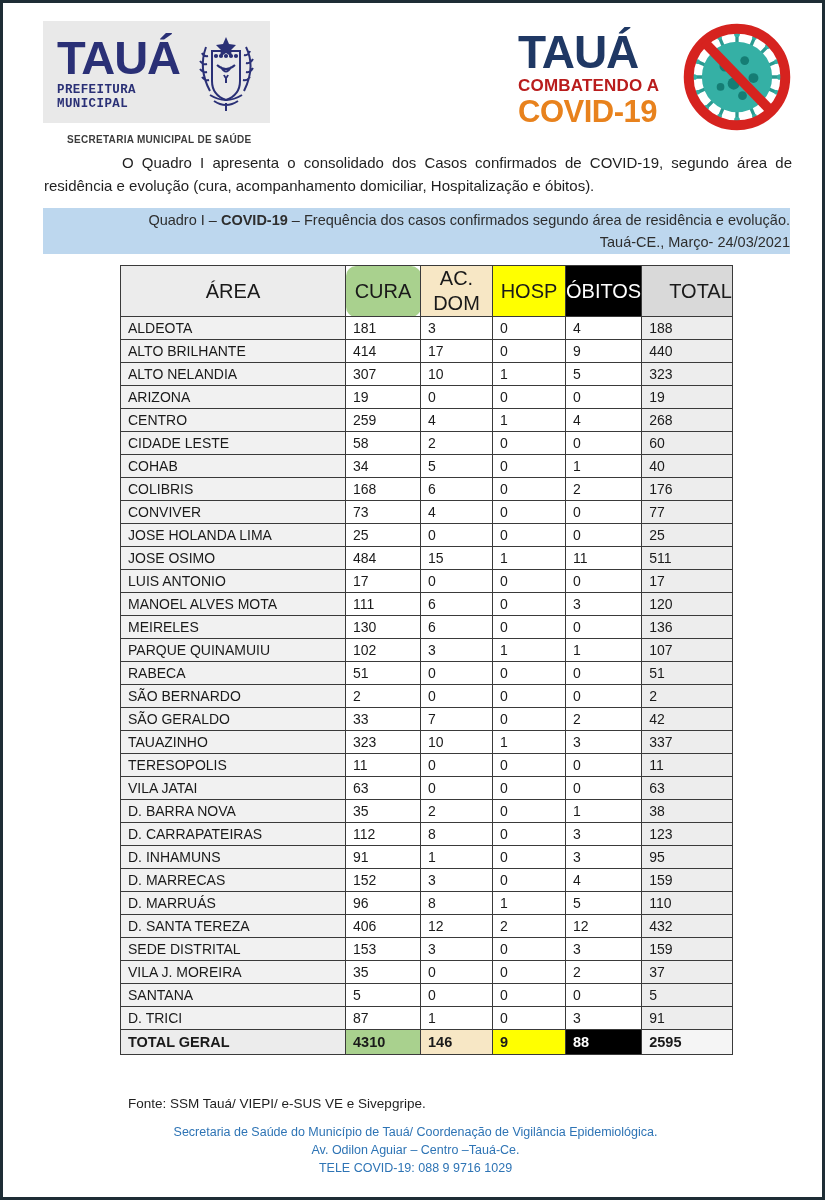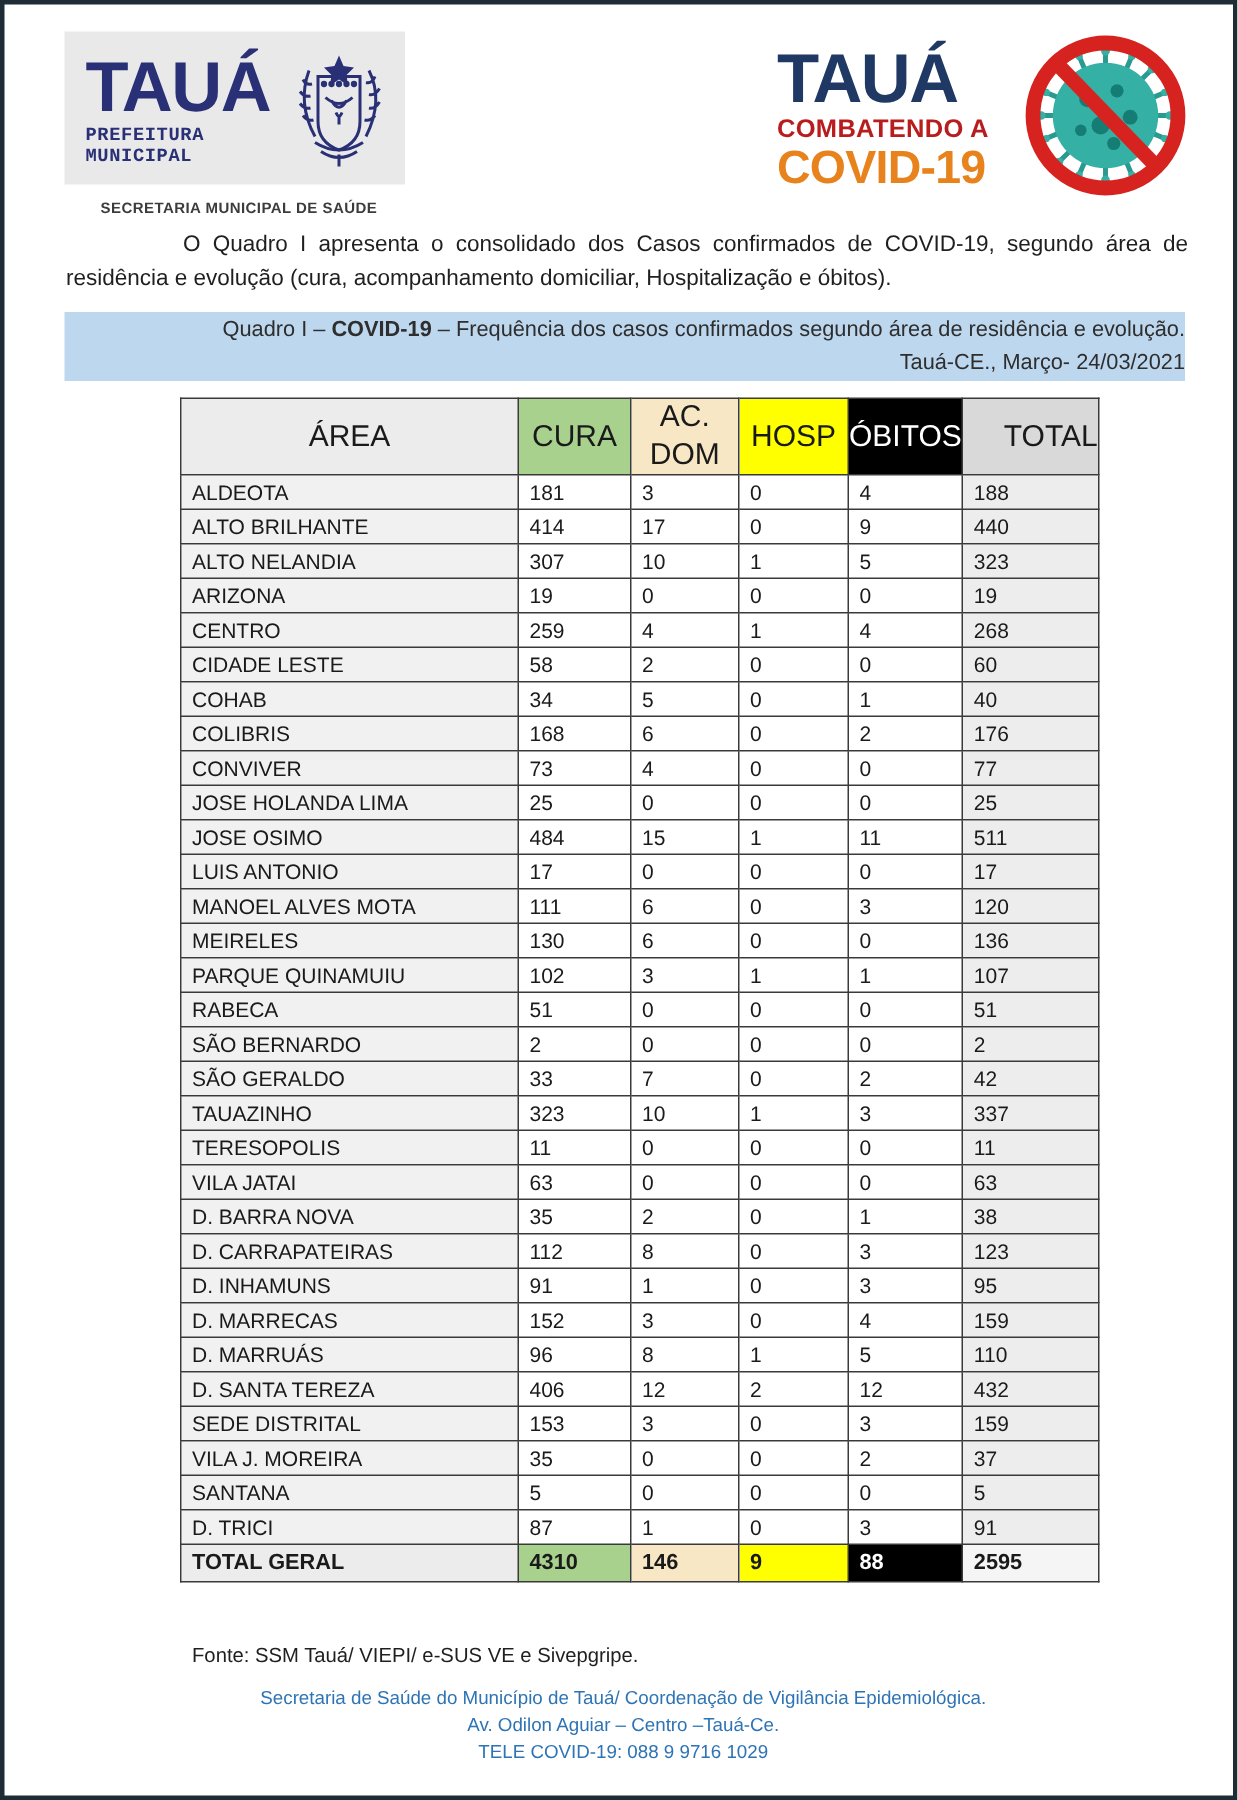--- a/index.html
+++ b/index.html
@@ -46,21 +46,21 @@
   }
   .banner b { font-weight:bold; }
   
   table.covid {
     position:absolute; left:117px; top:262px; border-collapse:collapse;
     font-size:14px; color:#1a1a1a; table-layout:fixed;
   }
   table.covid th, table.covid td { border:1.4px solid #3a3a3a; overflow:hidden; white-space:nowrap; }
   table.covid th { height:43px; font-size:20px; font-weight:normal; text-align:center; white-space:normal; line-height:1.25; }
   table.covid td { height:23px; padding:0 0 0 7px; text-align:left; }
-  .w-area{width:225px;} .w-cura{width:75px;} .w-acdom{width:72px;}
+  .w-area{width:225px;} .w-cura{width:75px;border-radius:10px;} .w-acdom{width:72px;}
   .w-hosp{width:73px;margin-top:35px;} .w-obitos{width:75px;} .w-total{width:78px;padding-left:27px;}
   .h-area{background:#ececec;} .h-cura{background:#a9d18e;} .h-acdom{background:#f7e7c5;}
   .h-hosp{background:#ffff00;} .h-obitos{background:#000000; color:#ffffff;} .h-total{background:#d9d9d9;}
   .c-area{background:#f1f1f1;} .c-cura,.c-acdom,.c-hosp,.c-obitos{background:#ffffff;}
   .c-total{background:#ededed;}
   tr.total td { font-weight:bold; height:25px; font-size:14.5px; }
   tr.total .t-area{background:#ececec;} tr.total .t-cura{background:#a9d18e;}
   tr.total .t-acdom{background:#f7e7c5;} tr.total .t-hosp{background:#ffff00;}
   tr.total .t-obitos{background:#000000; color:#ffffff;} tr.total .t-total{background:#f5f5f5;}
   .fonte { position:absolute; left:125px; top:1093px; font-size:13.5px; color:#1f1f1f; }

